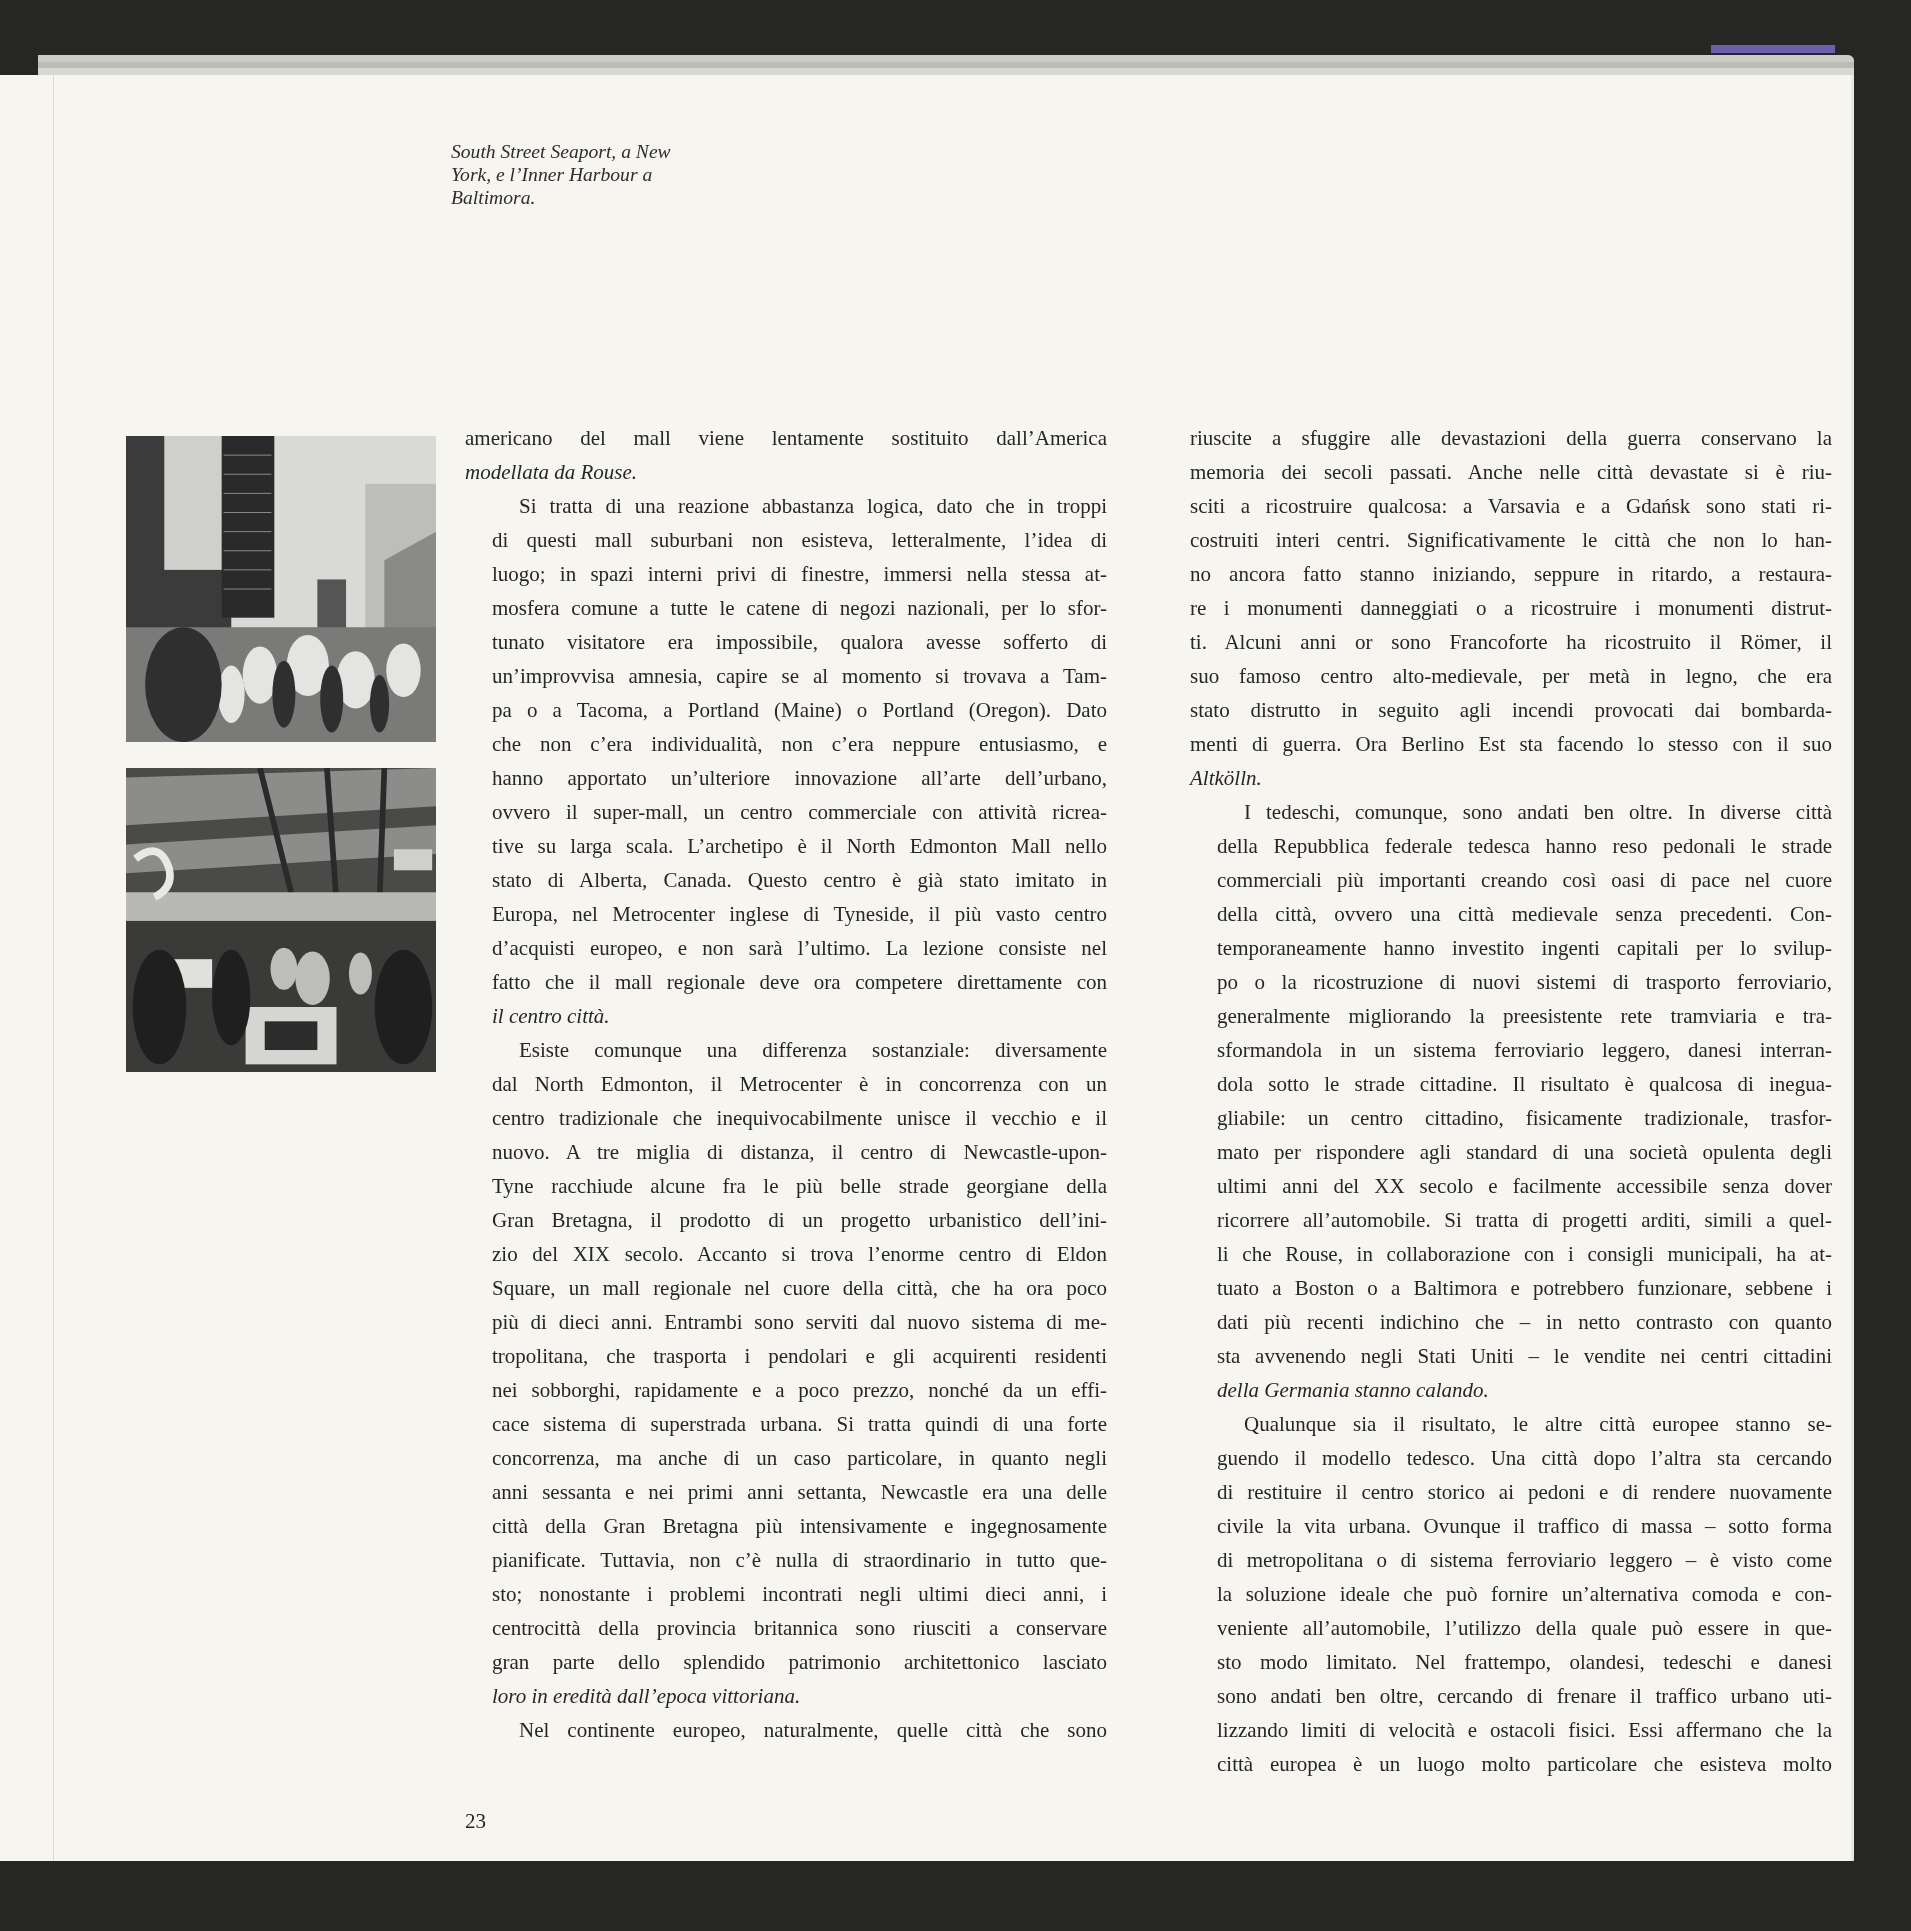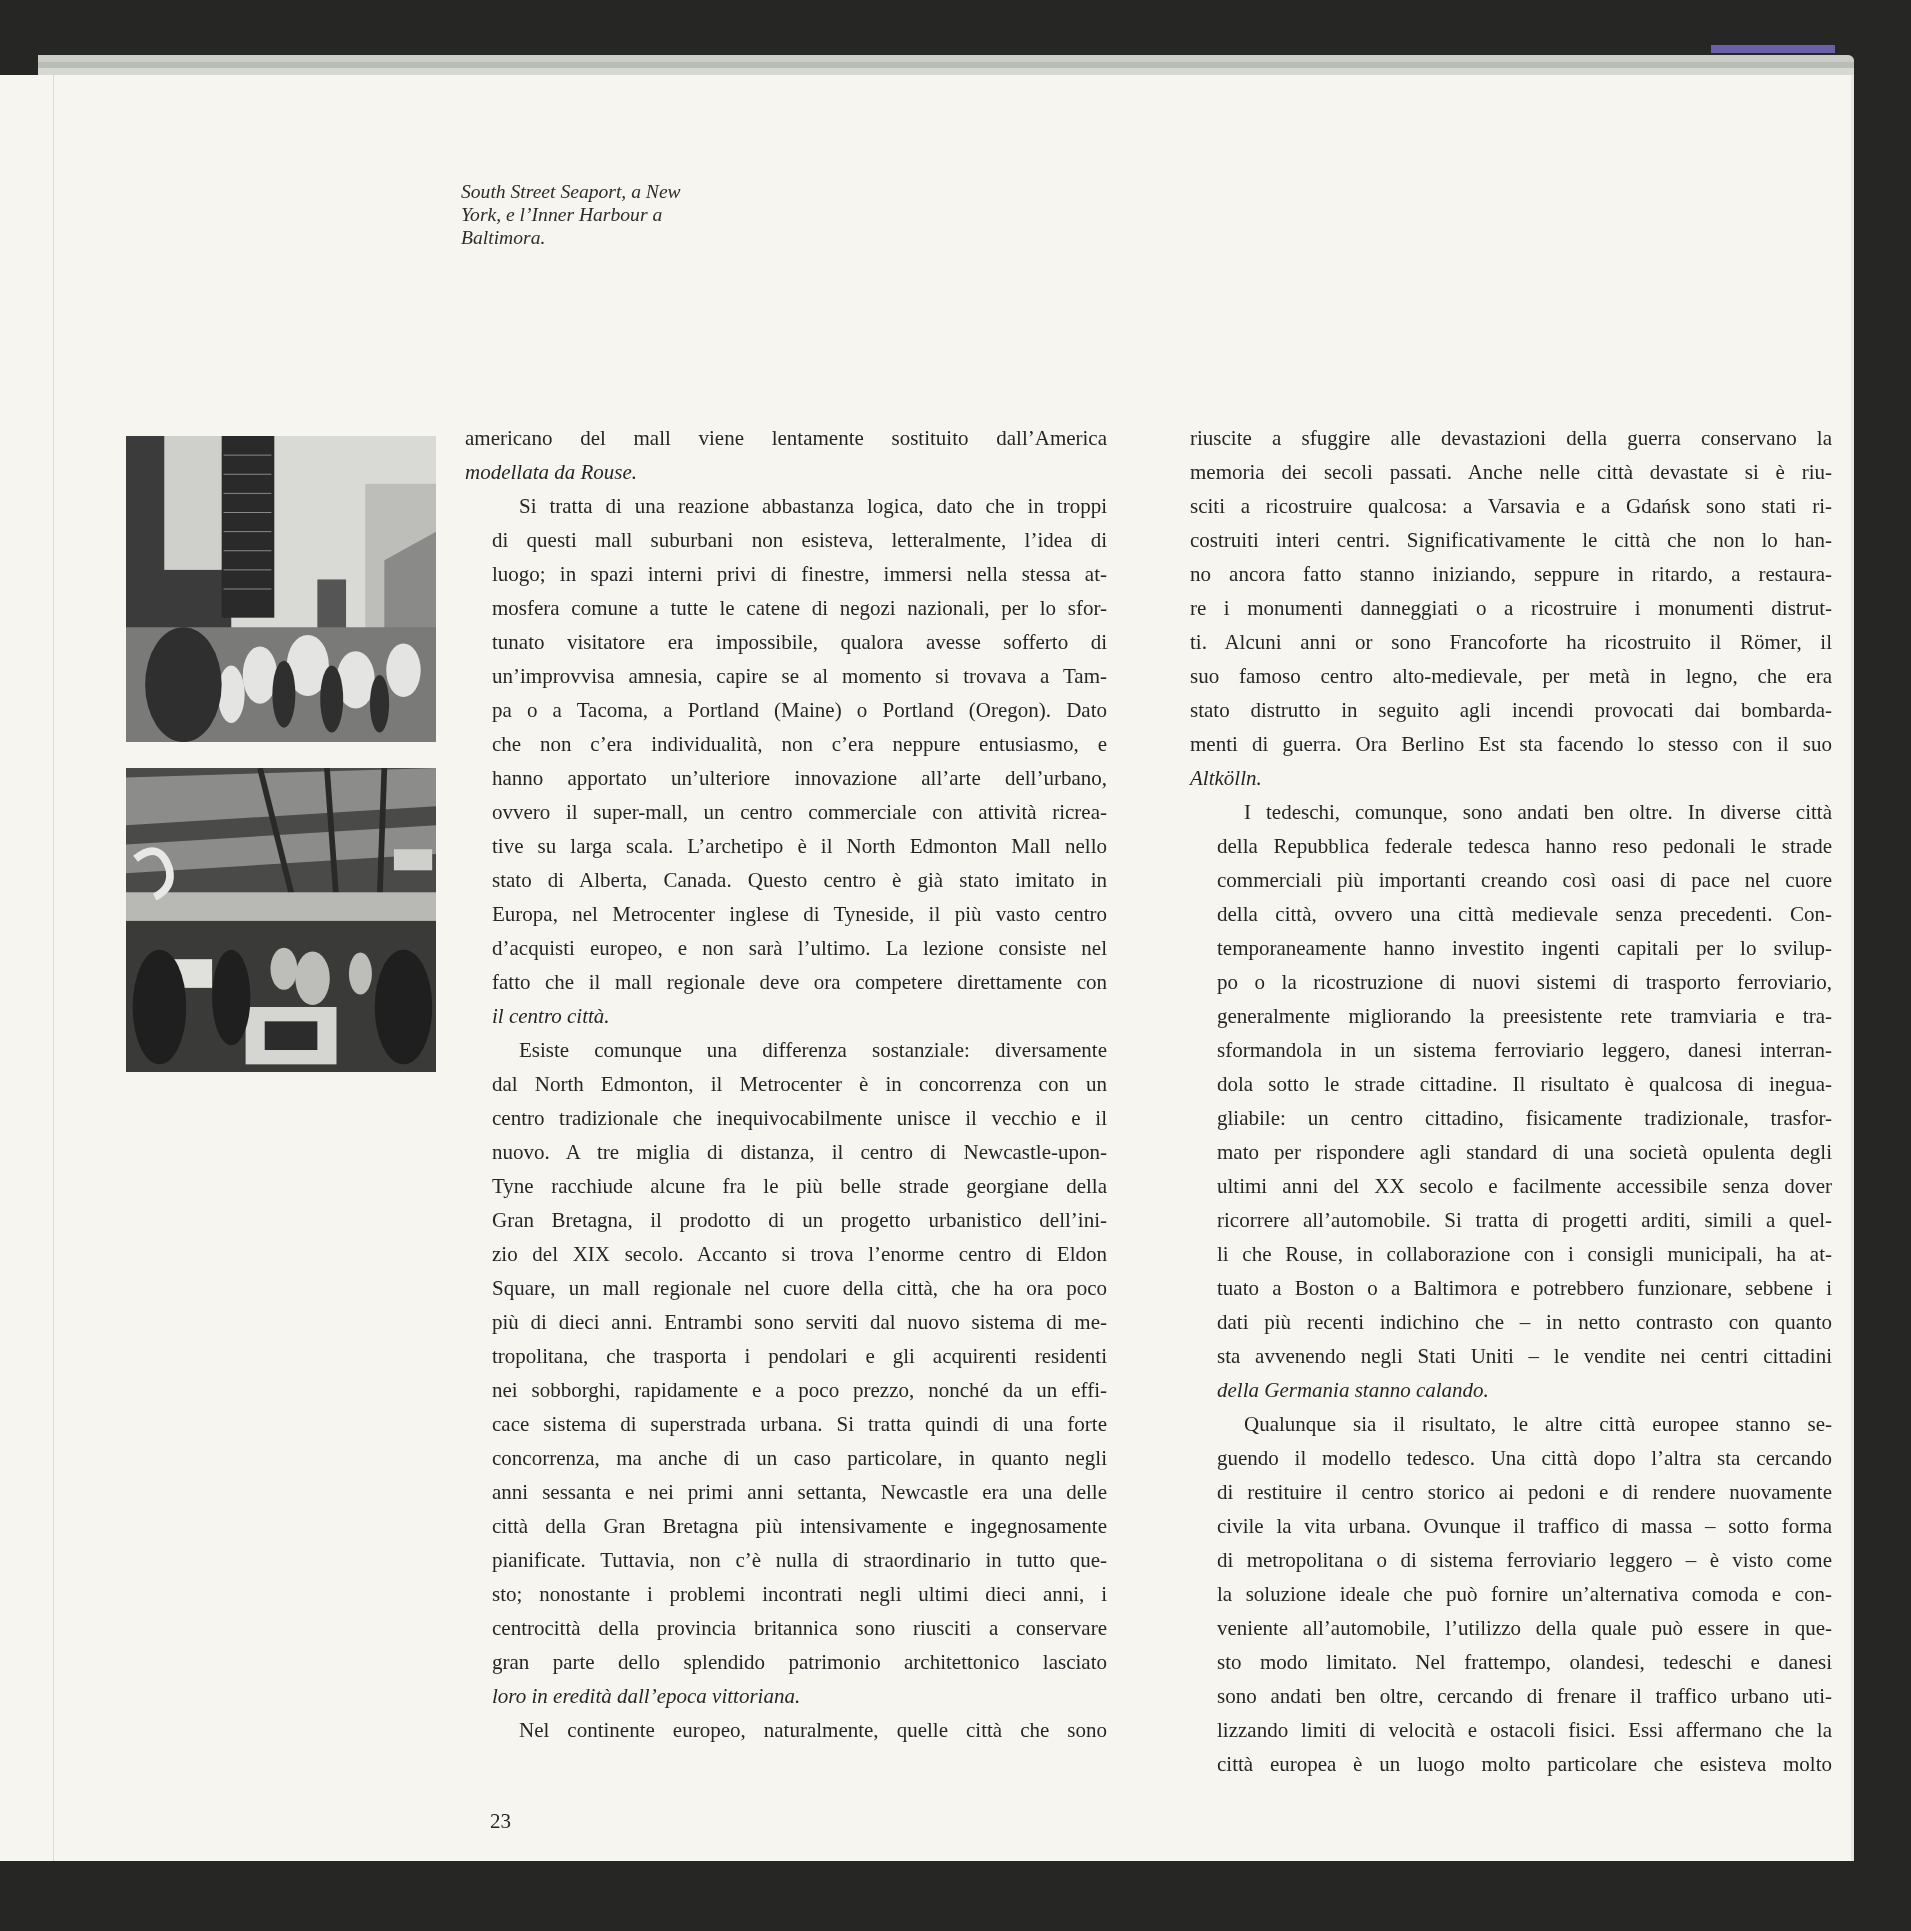--- a/index.html
+++ b/index.html
@@ -18,41 +18,41 @@
   }
   .page {
     position: absolute; left: 0; top: 75px; width: 1854px; height: 1786px;
     background: #f7f5f0;
     box-shadow: inset -2.9px 0 0 #e6e6e2;
   }
   .gutter-line {
     position: absolute; left: 53px; top: 75px; width: 1px; height: 1786px; background: #dcdad3;
   }
   .caption {
-    position: absolute; left: 461px; top: 140px; width: 287px;
-    font-style: italic; font-size: 19.6px; line-height: 23px; color: #2d2d2d; margin-top: 40px;
+    position: absolute; left: 451px; top: 140px; width: 287px;
+    font-style: italic; font-size: 19.6px; line-height: 23px; color: #2d2d2d;
   }
   .photo {
     position: absolute; left: 126px; width: 310px; background: #555; overflow: hidden;
   }
   .photo-1 { top: 436px; height: 306px; }
   .photo-2 { top: 768px; height: 304px; }
   .photo svg { display: block; width: 100%; height: 100%; }
   .col {
     position: absolute; top: 421px; font-size: 21px; line-height: 34px; color: #262626;
     text-align: justify; hyphens: manual;
   }
   .col-1 { left: 465px; width: 642px; }
   .col-2 { left: 1190px; width: 642px; }
   .col p { margin: 0; text-indent: 27px; }
   .col p.cont { text-indent: 0; }
   .col .ln { display: block; text-align: justify; text-align-last: justify; white-space: nowrap; }
   .col .ln.last { text-align-last: left; font-style: italic; }
   .page-number {
-    position: absolute; left: 490px; top: 1809px; font-size: 21px; color: #262626;
+    position: absolute; left: 465px; top: 1809px; font-size: 21px; color: #262626;
   }
 </style>
 </head>
 <body>
 
 <div class="page-stack">
     <div class="violet"></div>
   </div>
 <div class="page"></div>
 <div class="gutter-line"></div>

